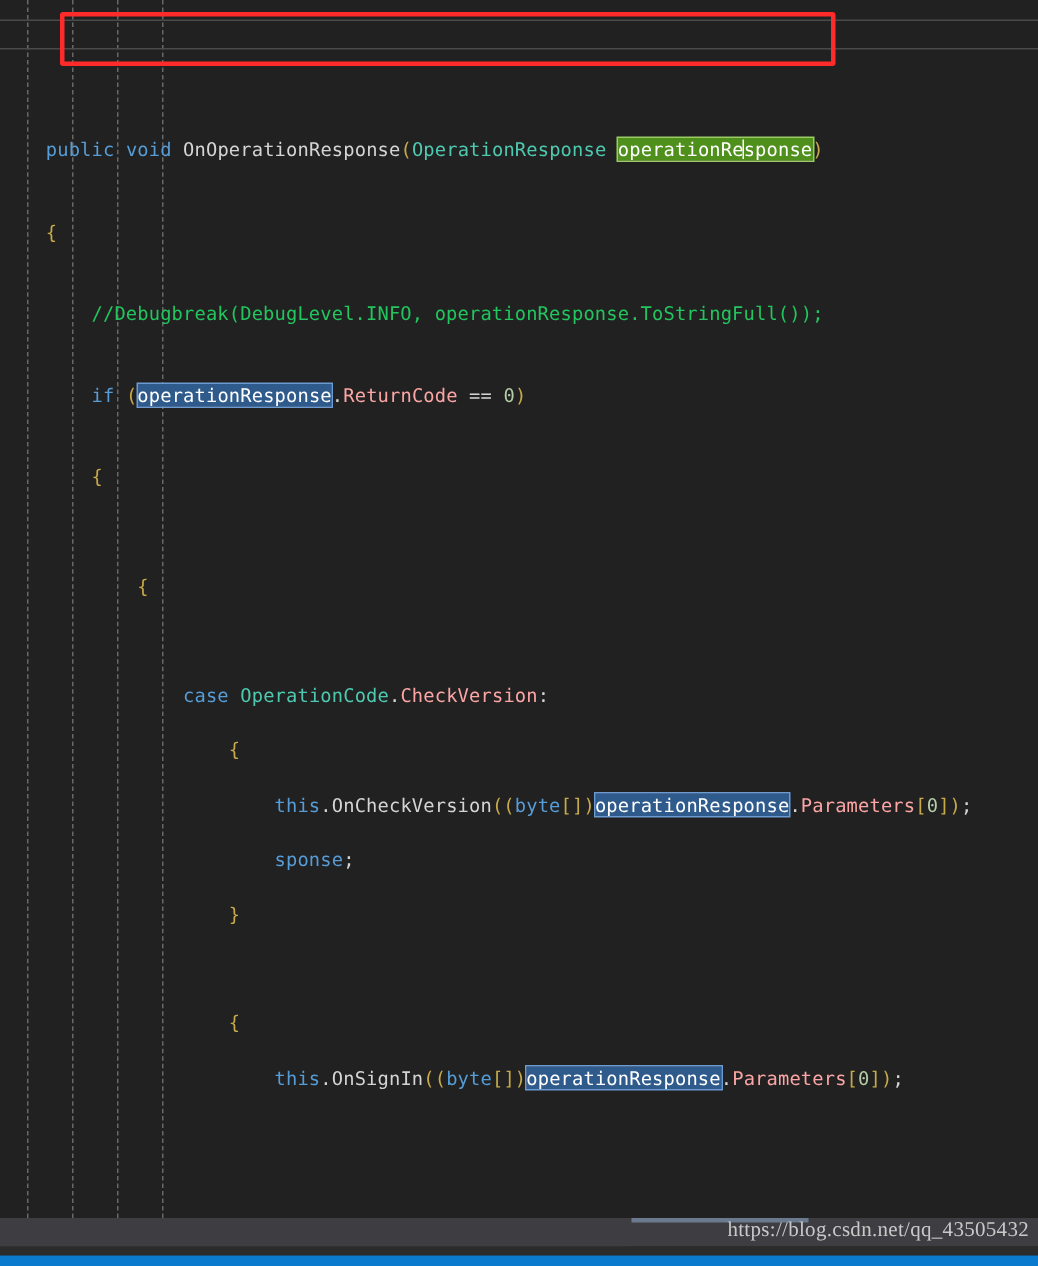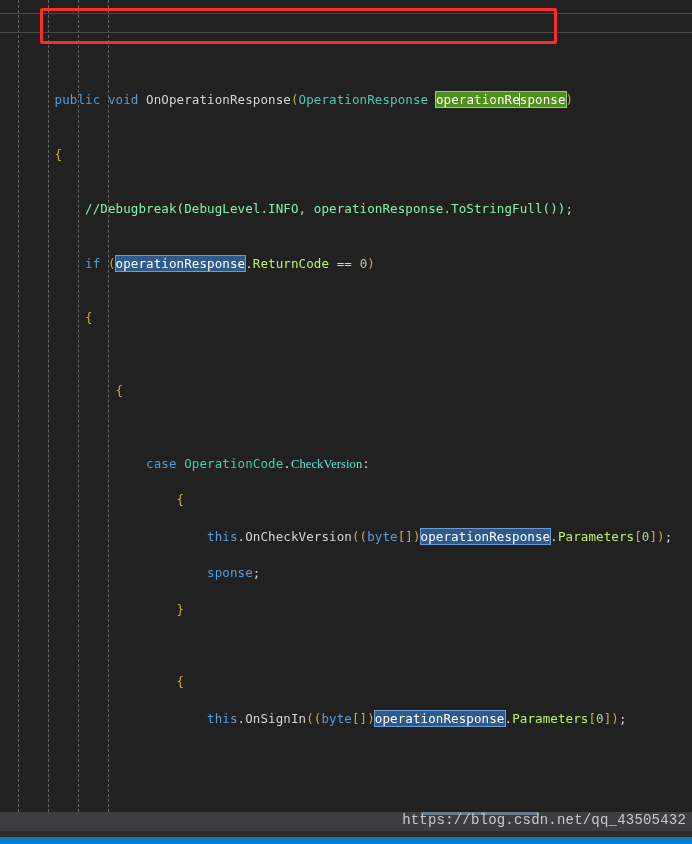--- a/index.html
+++ b/index.html
@@ -23,29 +23,29 @@
   #hrule-top{top:13px;}
   #hrule-bot{top:32px;}
 
   
   #code{
     position:absolute;left:0;top:0;width:692px;
     font-size:12.5px;line-height:18.2px;
     color:#d4d4d4;white-space:pre;
     letter-spacing:.1px;
   }
-  .line{height:18.2px;white-space:pre;padding-left:24px;}
+  .line{height:18.2px;white-space:pre;}
   
   .kw  {color:#569cd6;}
   .typ {color:#4ec9b0;}
-  .com {color:#86efac;}
+  .com {color:#22c55e;}
   .brc {color:#c8a94a;}
   .num {color:#b5cea8;}
-  .mem {color:#bef264;}
-  .enm {color:#5eead4;font-family:Liberation Serif, serif;}
+  .mem {color:#fca5a5;}
+  .enm {color:#fca5a5;}
   .pln {color:#d4d4d4;}
 
   
   .hl{
     background:#2f5b8c;
     outline:1px solid #6c9ad2;
     color:#ffffff;
   }
   
   .hlg{
@@ -73,21 +73,21 @@
   }
   #hscroll-thumb{
     position:absolute;left:421px;top:0px;width:118px;height:3px;
     background:#6b7a8f;
   }
   #hscroll-filler{
     position:absolute;left:0;top:0;width:421px;height:19px;background:#3e3e42;
   }
   #watermark{
     position:absolute;right:6px;top:811px;
-    font-family:Liberation Mono, monospace;
+    font-family:Liberation Serif, serif;
     font-size:14px;color:#c9c9c9;letter-spacing:.2px;
     line-height:19px;
   }
   #strip-dark{
     position:absolute;left:0;top:831px;width:692px;height:6px;background:#2b2b2b;
   }
   #statusbar{
     position:absolute;left:0;top:837px;width:692px;height:7px;background:#0a7ace;
   }
 </style>

